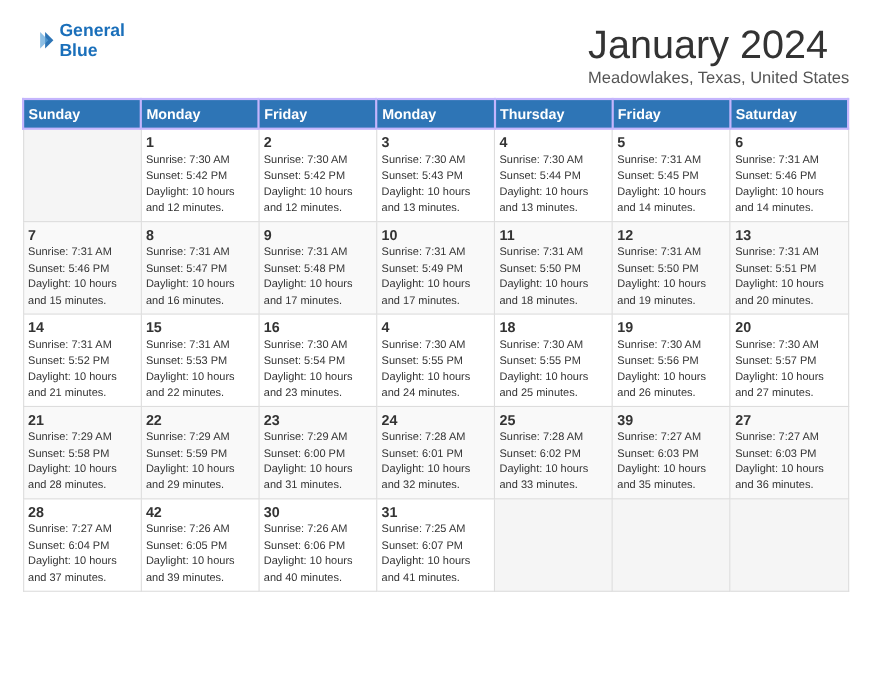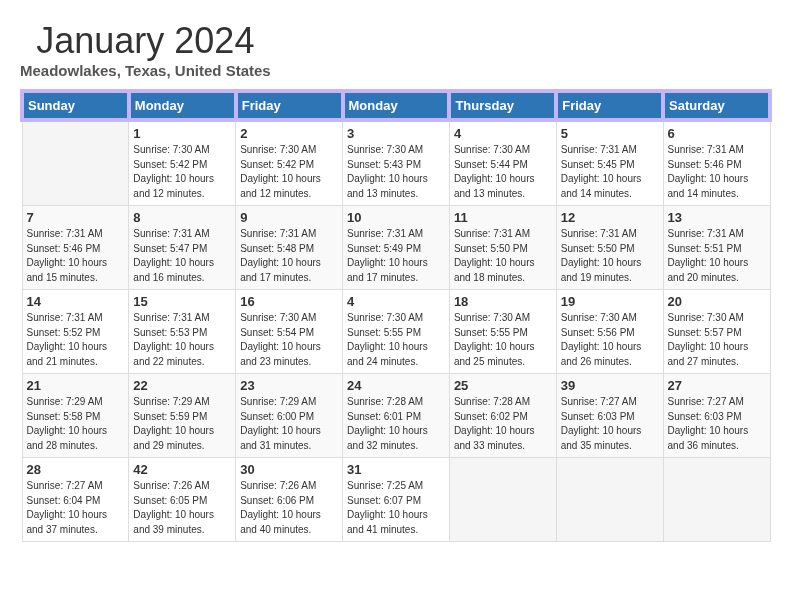--- a/index.html
+++ b/index.html
@@ -23,45 +23,44 @@
     .logo {
       display: flex;
       align-items: center;
       gap: 4px;
     }
     .logo-icon {
       width: 30px;
       height: 30px;
     }
     .title-block {
-      text-align: center;
+      text-align: left;
     }
     .month-title {
       font-size: 36px;
       font-weight: normal;
       color: #333;
     }
     .subtitle {
       font-size: 15px;
       color: #555;
-      font-weight: bold;
     }
     table {
       width: 100%;
       border-collapse: collapse;
       table-layout: fixed;
     }
     thead tr th {
       background-color: #2e75b6;
       color: white;
       font-size: 13px;
       font-weight: bold;
       padding: 5px 4px;
       text-align: left;
-      border: 4px solid #c4b5fd;
+      border: 2px solid #c4b5fd;
     }
     tbody tr td {
       vertical-align: top;
       padding: 4px 4px;
       font-size: 10.5px;
       color: #333;
       border: 1px solid #ddd;
       height: 82px;
       background: #fff;
     }
@@ -81,20 +80,30 @@
     }
     td.empty {
       background: #f5f5f5 !important;
     }
   </style>
 </head>
 <body>
 
 <div class="page">
   <div class="header">
+    <div class="logo">
+      <svg class="logo-icon" viewBox="0 0 40 40">
+        <path d="M28 8 L38 18 L28 28 Z" fill="#2e75b6"></path>
+        <path d="M22 8 L32 18 L22 28 Z" fill="#5ba3d9" opacity="0.7"></path>
+      </svg>
+      <div>
+        <div style="font-size:16px;font-weight:bold;color:#1a6fba;">General</div>
+        <div style="font-size:16px;font-weight:bold;color:#1a6fba;">Blue</div>
+      </div>
+    </div>
     <div class="title-block">
       <div class="month-title">January 2024</div>
       <div class="subtitle">Meadowlakes, Texas, United States</div>
     </div>
   </div>
 
   <table>
     <thead>
       <tr>
 

